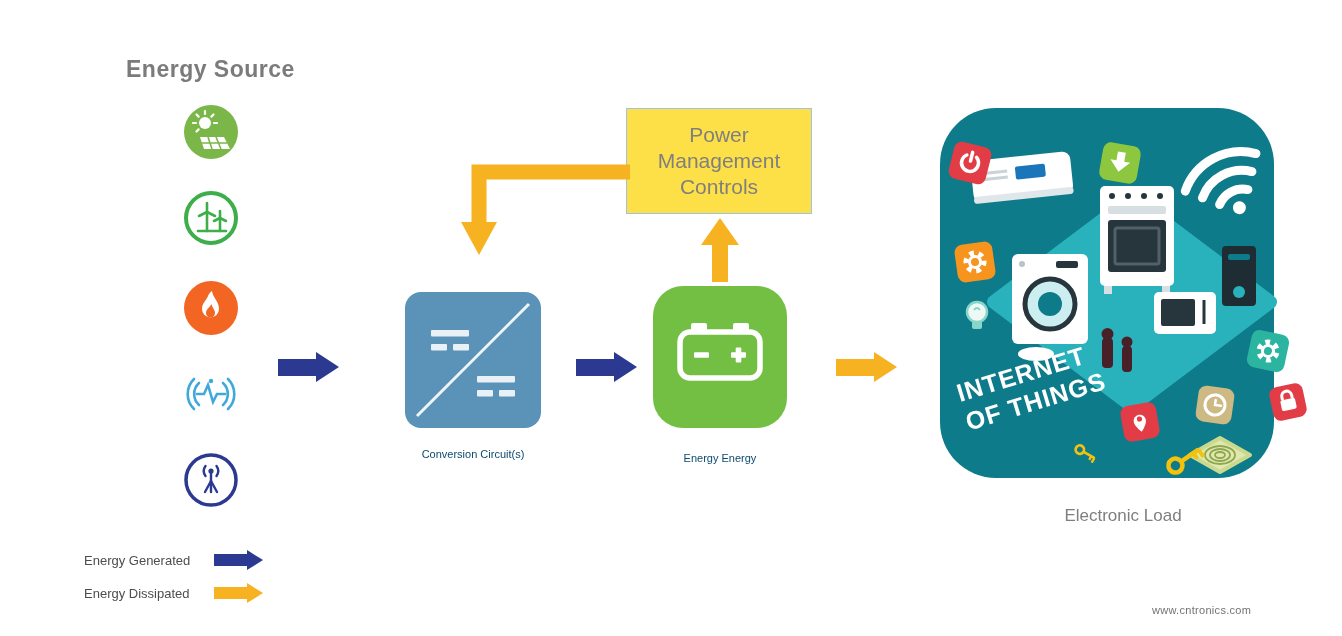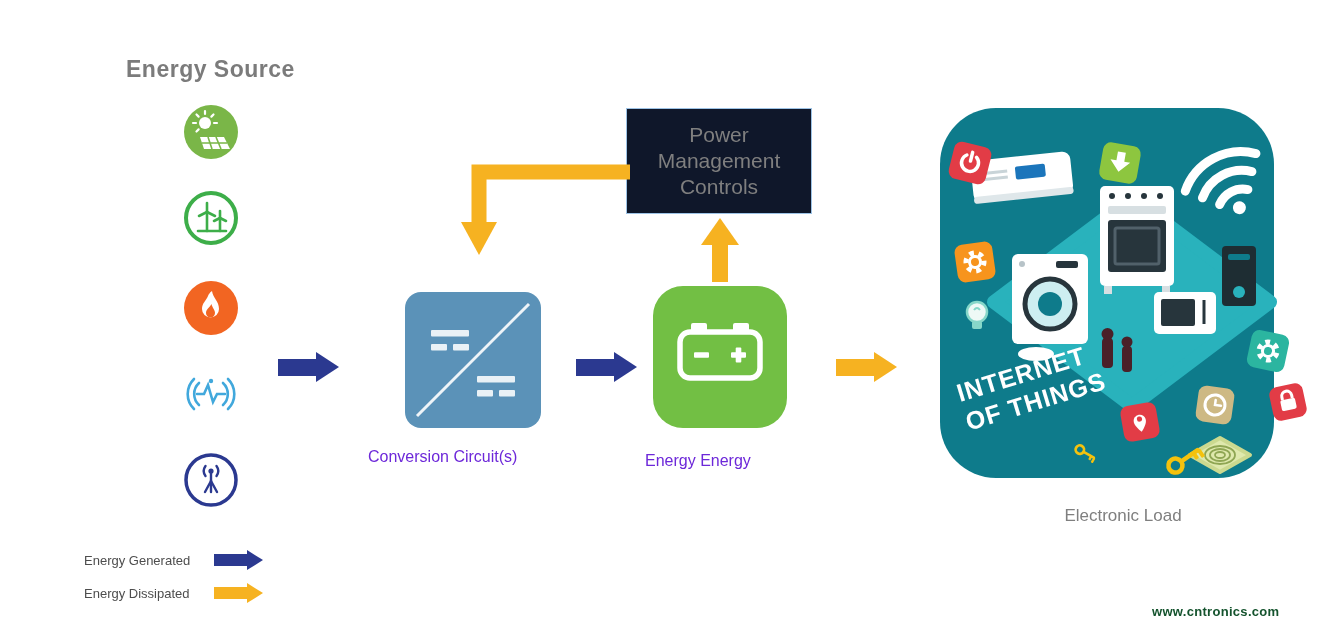--- a/index.html
+++ b/index.html
@@ -6,25 +6,25 @@
   html,body { background:#ffffff; }
   body { font-family:"Liberation Sans", sans-serif; }
   .canvas { position:relative; width:1342px; height:636px; background:#ffffff; overflow:hidden; }
   .abs { position:absolute; }
 
   .title { font-size:23px; color:#7b7b7b; letter-spacing:0.5px; }
 
   .src-icon { width:56px; height:56px; }
   .src-icon svg { display:block; }
 
-  .node-label { font-size:16px; color:#6d28d9; }
+  .node-label { font-size:11px; color:#0c4a6e; text-align:center; }
   .load-label { font-size:17px; color:#7f7f7f; text-align:center;margin-top:6px; }
 
   .pmc {
-    width:186px; height:106px; background:#0f172a;
+    width:186px; height:106px; background:#fde047;
     border:1px solid #9dc3e6;
     display:flex; align-items:center; justify-content:center;
     text-align:center; font-size:21px; color:#7f7f7f; line-height:1.25;
     padding:0 18px;
   }
 
   .arrow { display:flex; align-items:center; }
   .arrow .shaft { height:17px; width:38px; }
   .arrow .head  { width:0; height:0;
                   border-top:15px solid transparent;
@@ -34,21 +34,21 @@
   .arrow.navy .head  { border-left-color:#2b3990; }
   .arrow.yellow .shaft { background:#f6b221; }
   .arrow.yellow .head  { border-left-color:#f6b221; }
 
   .arrow.small .shaft { height:12px; width:33px; }
   .arrow.small .head  { border-top-width:10px; border-bottom-width:10px; border-left-width:16px; }
 
   .legend-row { display:flex; align-items:center; gap:10px; }
   .legend-label { width:120px; font-size:13px; color:#4d4d4d; }
 
-  .watermark { font-size:13px; color:#14532d; letter-spacing:0.3px;font-weight:bold; }
+  .watermark { font-size:11px; color:#737373; letter-spacing:0.3px; }
 </style>
 </head>
 <body>
 
 <div class="canvas">
 
   <div class="abs title" style="left:126px; top:56px;font-weight:bold;">Energy Source</div>
 
   <div class="abs src-icon" style="left:183px; top:104px;">
     <svg width="56" height="56" viewBox="0 0 56 56">

